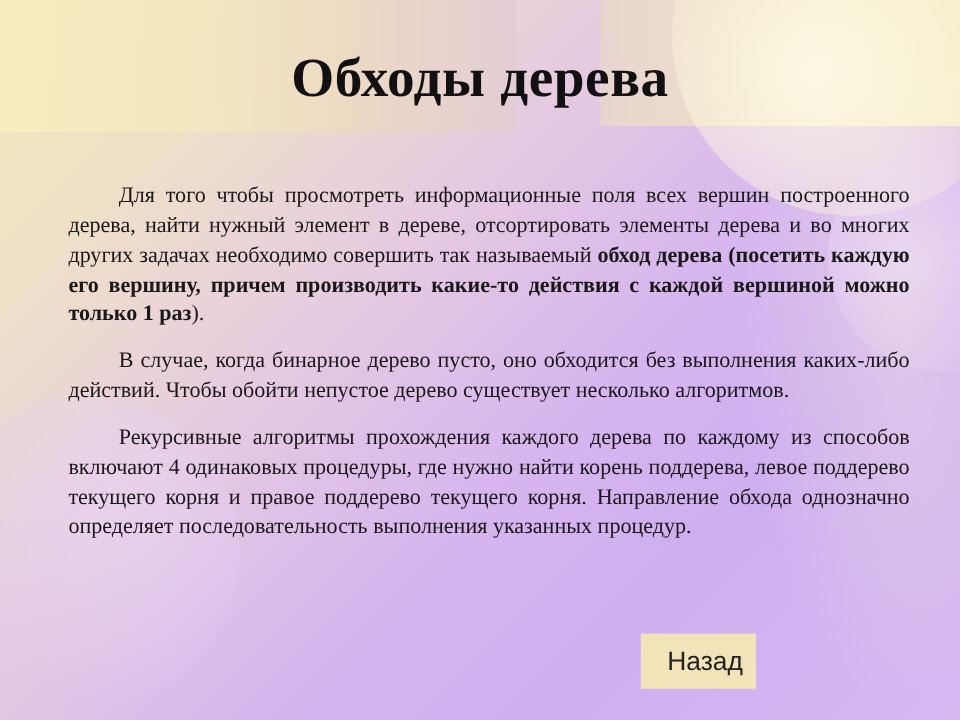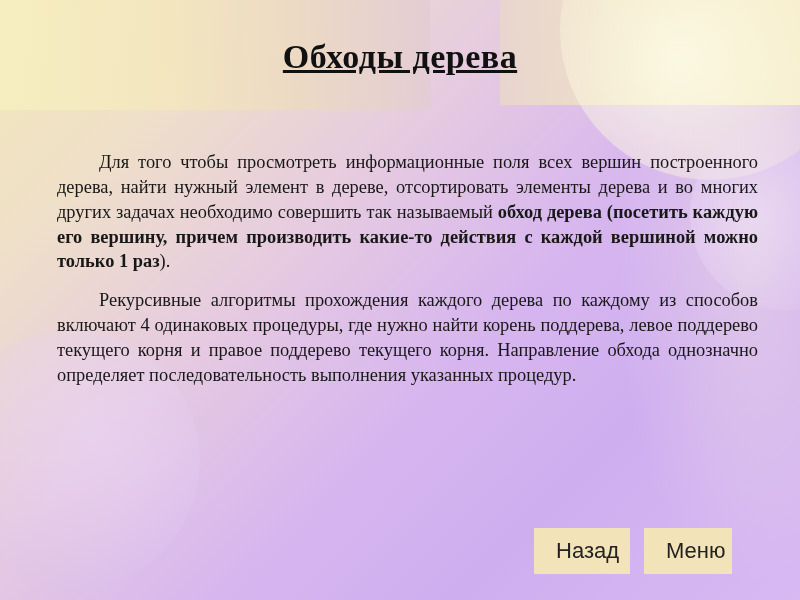--- a/index.html
+++ b/index.html
@@ -62,26 +62,25 @@
     right: -40px; top: 60px;
     width: 220px; height: 520px;
     background: radial-gradient(ellipse at 60% 40%, rgba(250,245,220,0.35), rgba(240,225,245,0) 72%);
   }
 
   .title {
     position: absolute;
     left: 0; right: 0;
     top: 38px;
     text-align: center;
-    font-size: 34px;
+    font-size: 46px;
     font-weight: bold;
     color: #111111;
     letter-spacing: 0.5px;
     font-family: "Liberation Serif", serif;
-    text-decoration: underline;
   }
 
   .body-text {
     position: absolute;
     left: 42px;
     top: 150px;
     width: 716px;
     color: #181818;
     font-size: 18.4px;
     line-height: 1.35;
@@ -130,25 +129,27 @@
   <div class="bg-glow-right"></div>
 
   <div class="title">Обходы дерева</div>
 
   <div class="body-text">
 
     <p class="para">
       <span>Для того чтобы просмотреть информационные поля всех вершин построенного дерева, найти нужный элемент в дереве, отсортировать элементы дерева и во многих других задачах необходимо совершить так называемый </span><span class="b">обход дерева (посетить каждую его вершину, причем производить какие-то действия с каждой вершиной можно только 1 раз</span><span>).</span>
     </p>
 
+    <p class="para">
+      <span>В случае, когда бинарное дерево пусто, оно обходится без выполнения каких-либо действий. Чтобы обойти непустое дерево существует несколько алгоритмов.</span>
+    </p>
 
     <p class="para">
       <span>Рекурсивные алгоритмы прохождения каждого дерева по каждому из способов включают 4 одинаковых процедуры, где нужно найти корень поддерева, левое поддерево текущего корня и правое поддерево текущего корня. Направление обхода однозначно определяет последовательность выполнения указанных процедур.</span>
     </p>
 
   </div>
 
   <div class="buttons">
     <button class="btn btn-back">Назад</button>
-    <button class="btn btn-menu">Меню</button>
   </div>
 
 </div>
 
 </body></html>

